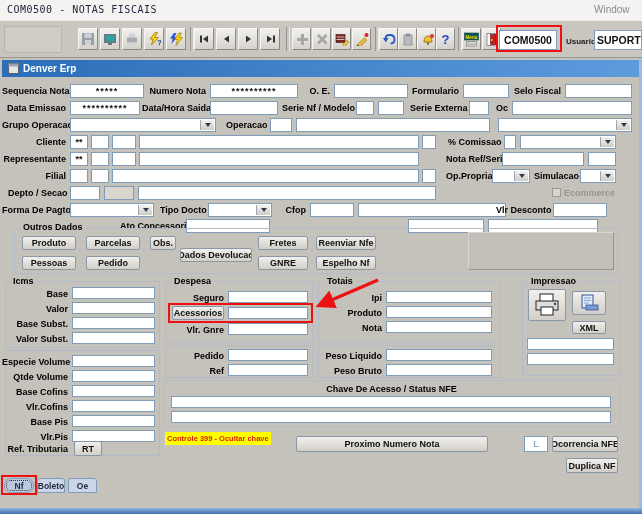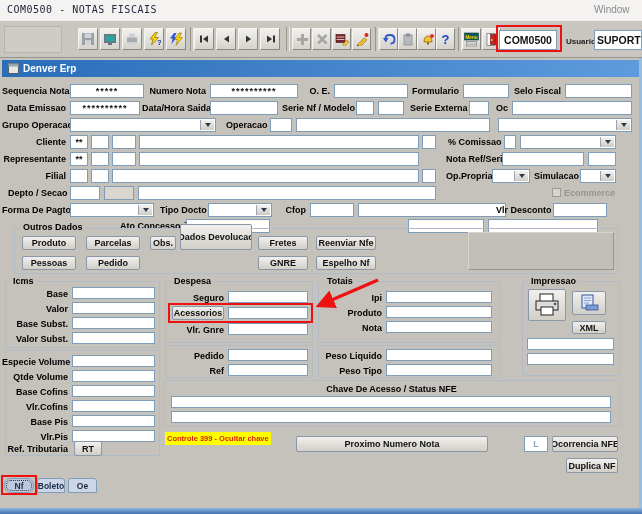--- a/index.html
+++ b/index.html
@@ -322,21 +322,21 @@
   <div class="fld" style="left:186px;top:219px;width:84px;height:14px"></div>
   <div class="fld" style="left:408px;top:219px;width:76px;height:14px"></div>
   <div class="fld" style="left:488px;top:219px;width:110px;height:14px"></div>
 
   <div class="grp" style="left:14px;top:228px;width:604px;height:46px"></div>
   <span class="grplbl" style="left:20px;top:222px">Outros Dados</span>
   <div style="position:absolute;left:468px;top:232px;width:146px;height:38px;background:#c2bfb8;border:1px solid;border-color:#d8d5ce #989590 #989590 #d8d5ce;box-sizing:border-box"></div>
   <div class="btn" style="left:22px;top:236px;width:54px;height:14px">Produto</div>
   <div class="btn" style="left:86px;top:236px;width:54px;height:14px">Parcelas</div>
   <div class="btn" style="left:150px;top:236px;width:26px;height:14px">Obs.</div>
-  <div class="btn" style="left:180px;top:224px;width:72px;height:26px">Dados Devolucao</div>
+  <div class="btn" style="left:180px;top:248px;width:72px;height:14px">Dados Devolucao</div>
   <div class="btn" style="left:258px;top:236px;width:50px;height:14px">Fretes</div>
   <div class="btn" style="left:316px;top:236px;width:60px;height:14px">Reenviar Nfe</div>
   <div class="btn" style="left:22px;top:256px;width:54px;height:14px">Pessoas</div>
   <div class="btn" style="left:86px;top:256px;width:54px;height:14px">Pedido</div>
   <div class="btn" style="left:258px;top:256px;width:50px;height:14px">GNRE</div>
   <div class="btn" style="left:316px;top:256px;width:60px;height:14px">Espelho Nf</div>
 
   <div class="grp" style="left:5px;top:281px;width:155px;height:67px"></div>
   <span class="grplbl" style="left:10px;top:276px">Icms</span>
   <span class="lbl" style="left:2px;top:289px;width:66px">Base</span>
@@ -384,21 +384,21 @@
   <span class="lbl" style="left:316px;top:293px;width:66px">Ipi</span>
   <div class="fld" style="left:386px;top:291px;width:106px;height:12px"></div>
   <span class="lbl" style="left:316px;top:308px;width:66px">Produto</span>
   <div class="fld" style="left:386px;top:306px;width:106px;height:12px"></div>
   <span class="lbl" style="left:316px;top:323px;width:66px">Nota</span>
   <div class="fld" style="left:386px;top:321px;width:106px;height:12px"></div>
 
   <div class="grp" style="left:318px;top:345px;width:182px;height:33px"></div>
   <span class="lbl" style="left:306px;top:351px;width:76px">Peso Liquido</span>
   <div class="fld" style="left:386px;top:349px;width:106px;height:12px"></div>
-  <span class="lbl" style="left:306px;top:366px;width:76px">Peso Tipo</span>
+  <span class="lbl" style="left:306px;top:366px;width:76px">Peso Bruto</span>
   <div class="fld" style="left:386px;top:364px;width:106px;height:12px"></div>
 
   <div class="grp" style="left:522px;top:281px;width:98px;height:95px"></div>
   <span class="grplbl" style="left:528px;top:276px">Impressao</span>
   <div class="btn" style="left:528px;top:289px;width:38px;height:32px">
     <svg width="30" height="26">
       <rect x="8" y="2" width="13" height="8" fill="#fff" stroke="#222" stroke-width="1"></rect>
       <rect x="4" y="9" width="22" height="9" fill="#dcdcdc" stroke="#222" stroke-width="1"></rect>
       <rect x="9" y="15" width="12" height="8" fill="#fff" stroke="#222" stroke-width="1"></rect>
       <circle cx="23" cy="12" r="1.2" fill="#444"></circle>

